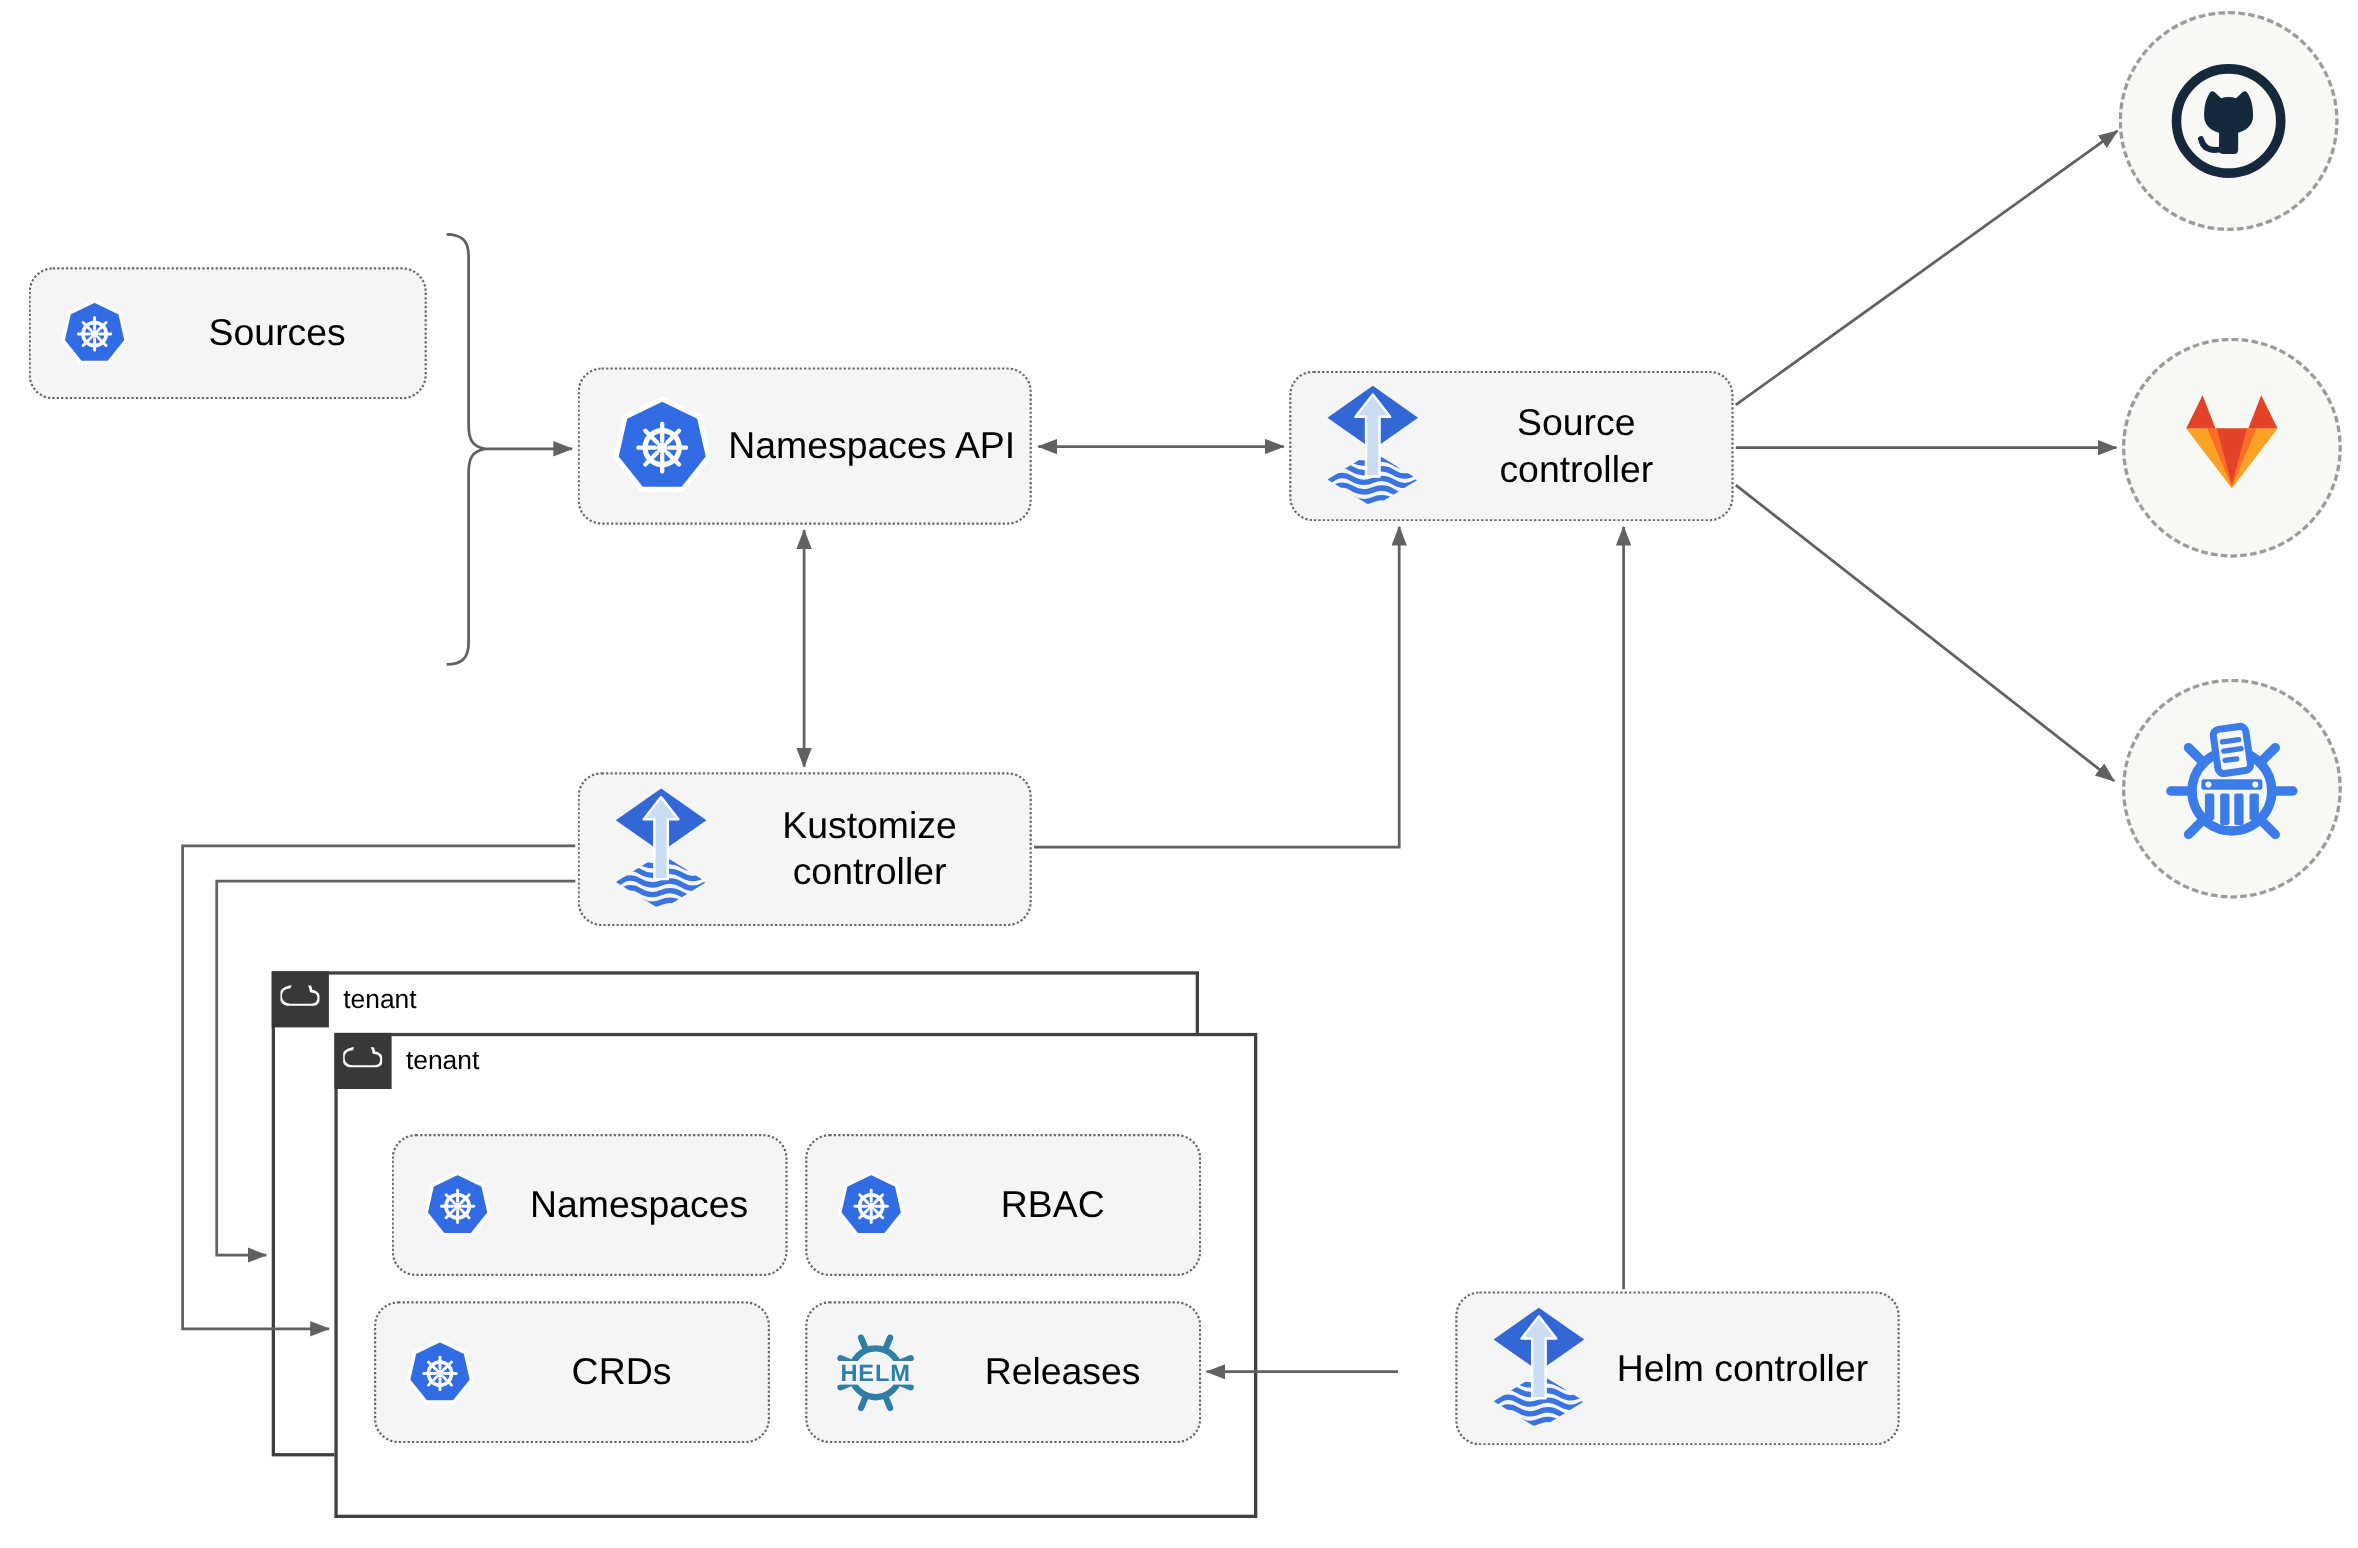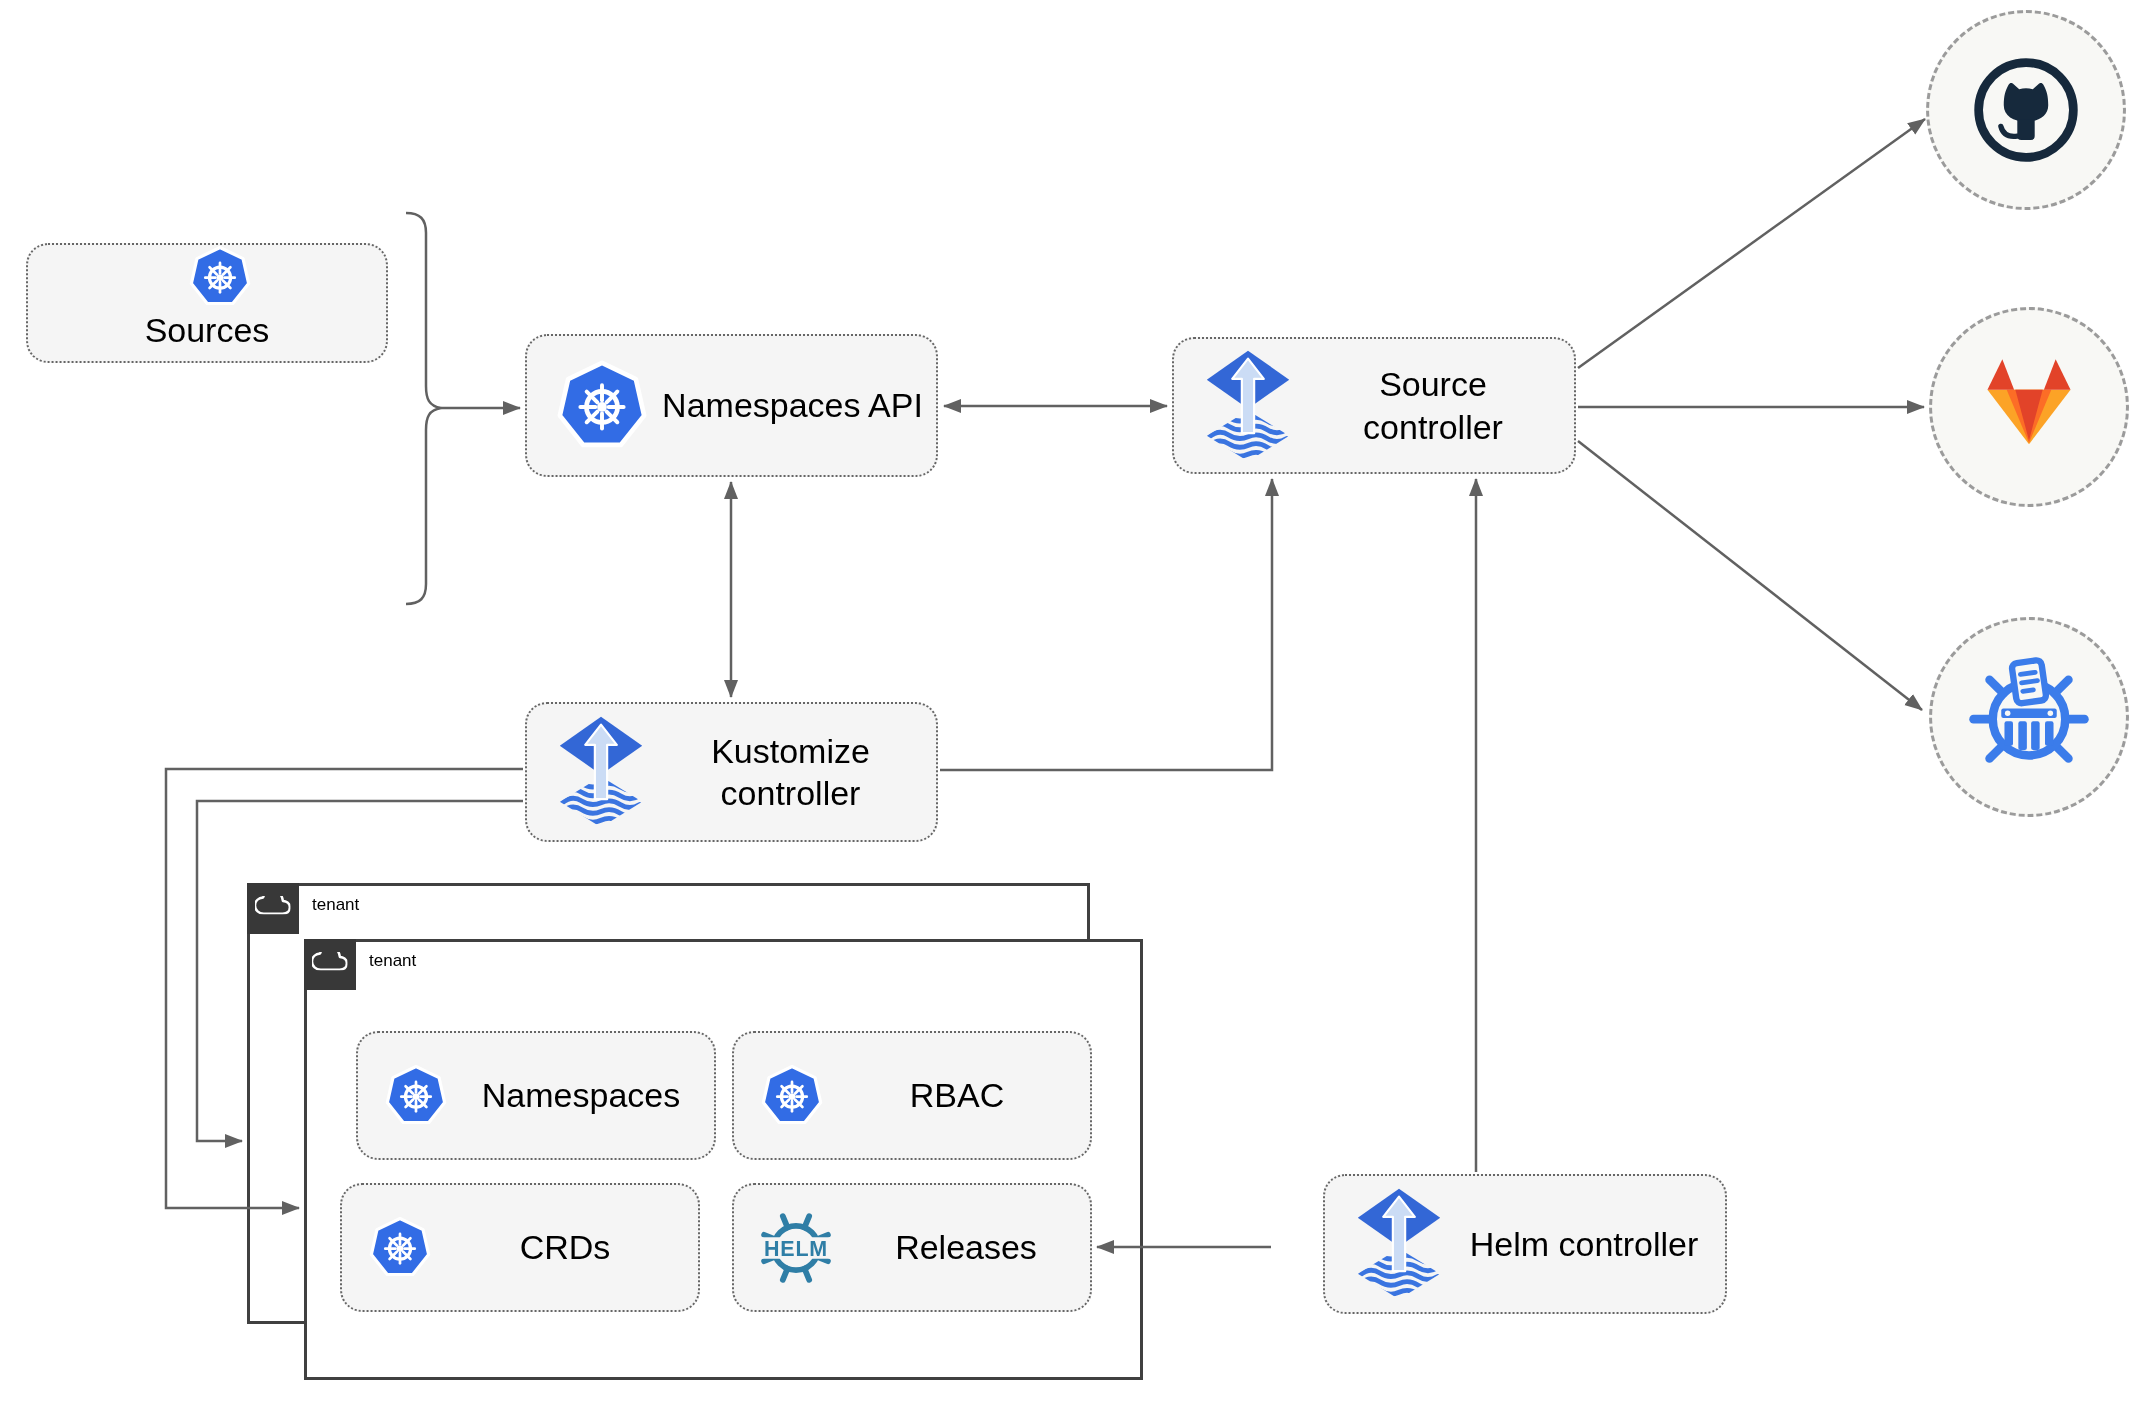--- a/index.html
+++ b/index.html
@@ -8,21 +8,21 @@
   
   .node{position:absolute;background:#f5f5f5;border:2px dotted #666;border-radius:22px;
         display:flex;align-items:center;box-sizing:border-box;z-index:3;}
   .node-icon{flex:0 0 auto;display:block;}
   .node-label{flex:1;text-align:center;font-size:34px;line-height:1.25;color:#000;}
   .node-label.narrow{flex:none;margin:13px auto;max-width:230px;}
   
   .tenant{position:absolute;background:#ffffff;border:3px solid #404040;box-sizing:border-box;}
   .tenant-tab{position:absolute;left:-3px;top:-3px;width:52px;height:51px;background:#383838;
               display:flex;align-items:center;justify-content:center;}
-  .tenant-label{position:absolute;left:62px;top:9px;font-size:17px;color:#000;}
+  .tenant-label{position:absolute;left:62px;top:9px;font-size:24px;color:#000;}
   
   .ext-circle{position:absolute;width:200px;height:200px;border-radius:50%;
               background:#f8f8f5;border:3px dashed #9b9b9b;box-sizing:border-box;
               display:flex;align-items:center;justify-content:center;z-index:3;}
   .overlay{position:absolute;left:0;top:0;z-index:4;pointer-events:none;}
   .defs-hidden{position:absolute;width:0;height:0;overflow:hidden;}
 </style>
 </head>
 <body>
 
@@ -144,21 +144,21 @@
 
   <div class="tenant" style="left:304px;top:939px;width:839px;height:441px;z-index:2;">
     <div class="tenant-tab">
       <svg width="36" height="25" viewBox="8 88 496 336">
           <use href="#sym-cloud"></use>
         </svg>
     </div>
     <div class="tenant-label">tenant</div>
   </div>
 
-  <div class="node" style="left:26px;top:243px;width:362px;height:120px;flex-direction:column;">
+  <div class="node" style="left:26px;top:243px;width:362px;height:120px;">
     <svg class="node-icon" width="64" height="64" viewBox="0 0 100 100" style="margin-left:26px;">
         <use href="#sym-k8s"></use>
       </svg>
     <div class="node-label">Sources</div>
   </div>
 
 
   <div class="node" style="left:525px;top:334px;width:413px;height:143px;">
     <svg class="node-icon" width="94" height="94" viewBox="0 0 100 100" style="margin-left:28px;">
         <use href="#sym-k8s"></use>

